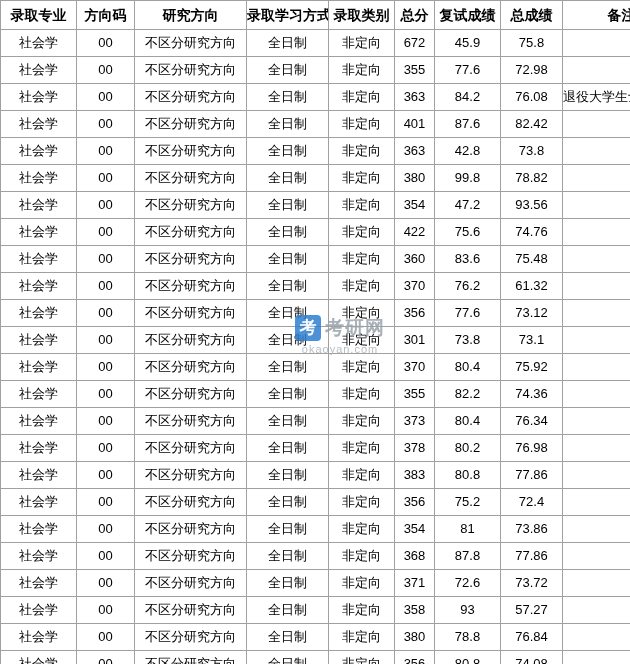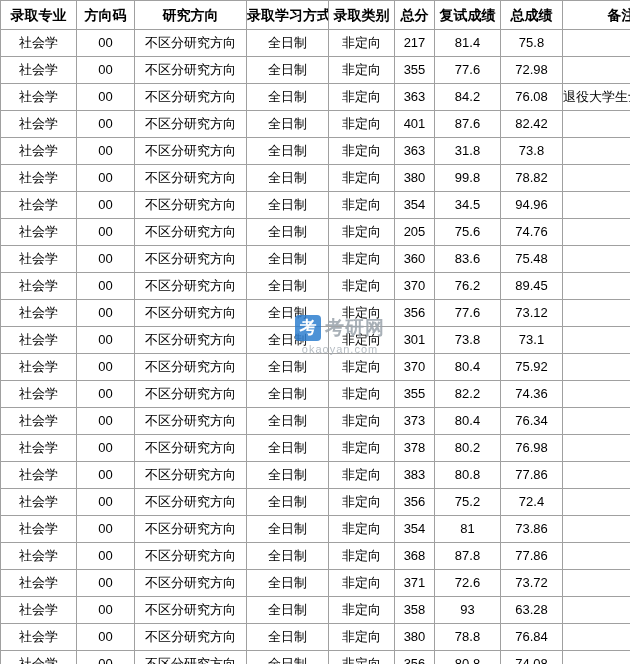--- a/index.html
+++ b/index.html
@@ -123,22 +123,22 @@
       <th>备注</th>
     </tr>
   </thead>
   <tbody id="table-body">
       <tr>
         <td class="left-pad">社会学</td>
         <td>00</td>
         <td>不区分研究方向</td>
         <td>全日制</td>
         <td>非定向</td>
-        <td>217</td>
-        <td>81.4</td>
+        <td>672</td>
+        <td>45.9</td>
         <td>75.8</td>
         <td class="remark-cell"></td>
       </tr>
       <tr>
         <td class="left-pad">社会学</td>
         <td>00</td>
         <td>不区分研究方向</td>
         <td>全日制</td>
         <td>非定向</td>
         <td>355</td>
@@ -168,21 +168,21 @@
         <td>82.42</td>
         <td class="remark-cell"></td>
       </tr>
       <tr>
         <td class="left-pad">社会学</td>
         <td>00</td>
         <td>不区分研究方向</td>
         <td>全日制</td>
         <td>非定向</td>
         <td>363</td>
-        <td>31.8</td>
+        <td>42.8</td>
         <td>73.8</td>
         <td class="remark-cell"></td>
       </tr>
       <tr>
         <td class="left-pad">社会学</td>
         <td>00</td>
         <td>不区分研究方向</td>
         <td>全日制</td>
         <td>非定向</td>
         <td>380</td>
@@ -190,31 +190,31 @@
         <td>78.82</td>
         <td class="remark-cell"></td>
       </tr>
       <tr>
         <td class="left-pad">社会学</td>
         <td>00</td>
         <td>不区分研究方向</td>
         <td>全日制</td>
         <td>非定向</td>
         <td>354</td>
-        <td>34.5</td>
-        <td>94.96</td>
-        <td class="remark-cell"></td>
-      </tr>
-      <tr>
-        <td class="left-pad">社会学</td>
-        <td>00</td>
-        <td>不区分研究方向</td>
-        <td>全日制</td>
-        <td>非定向</td>
-        <td>205</td>
+        <td>47.2</td>
+        <td>93.56</td>
+        <td class="remark-cell"></td>
+      </tr>
+      <tr>
+        <td class="left-pad">社会学</td>
+        <td>00</td>
+        <td>不区分研究方向</td>
+        <td>全日制</td>
+        <td>非定向</td>
+        <td>422</td>
         <td>75.6</td>
         <td>74.76</td>
         <td class="remark-cell"></td>
       </tr>
       <tr>
         <td class="left-pad">社会学</td>
         <td>00</td>
         <td>不区分研究方向</td>
         <td>全日制</td>
         <td>非定向</td>
@@ -224,21 +224,21 @@
         <td class="remark-cell"></td>
       </tr>
       <tr>
         <td class="left-pad">社会学</td>
         <td>00</td>
         <td>不区分研究方向</td>
         <td>全日制</td>
         <td>非定向</td>
         <td>370</td>
         <td>76.2</td>
-        <td>89.45</td>
+        <td>61.32</td>
         <td class="remark-cell"></td>
       </tr>
       <tr>
         <td class="left-pad">社会学</td>
         <td>00</td>
         <td>不区分研究方向</td>
         <td>全日制</td>
         <td>非定向</td>
         <td>356</td>
         <td>77.6</td>
@@ -356,21 +356,21 @@
         <td class="remark-cell"></td>
       </tr>
       <tr>
         <td class="left-pad">社会学</td>
         <td>00</td>
         <td>不区分研究方向</td>
         <td>全日制</td>
         <td>非定向</td>
         <td>358</td>
         <td>93</td>
-        <td>63.28</td>
+        <td>57.27</td>
         <td class="remark-cell"></td>
       </tr>
       <tr>
         <td class="left-pad">社会学</td>
         <td>00</td>
         <td>不区分研究方向</td>
         <td>全日制</td>
         <td>非定向</td>
         <td>380</td>
         <td>78.8</td>

